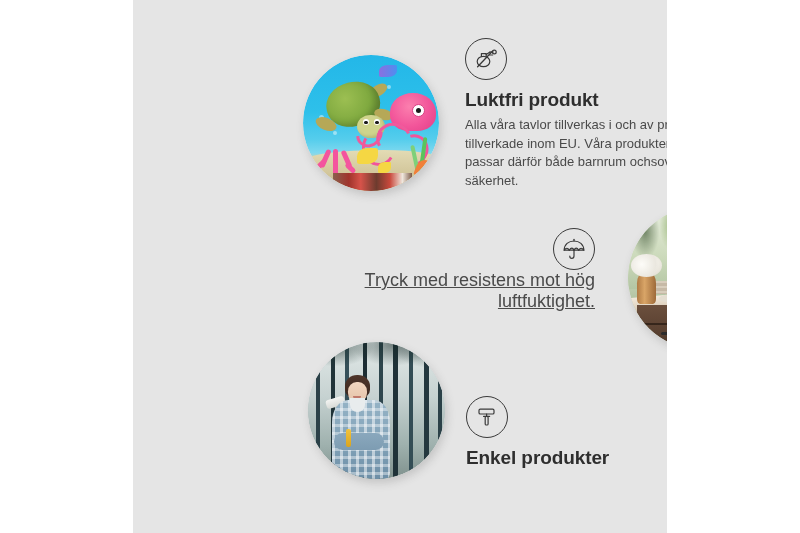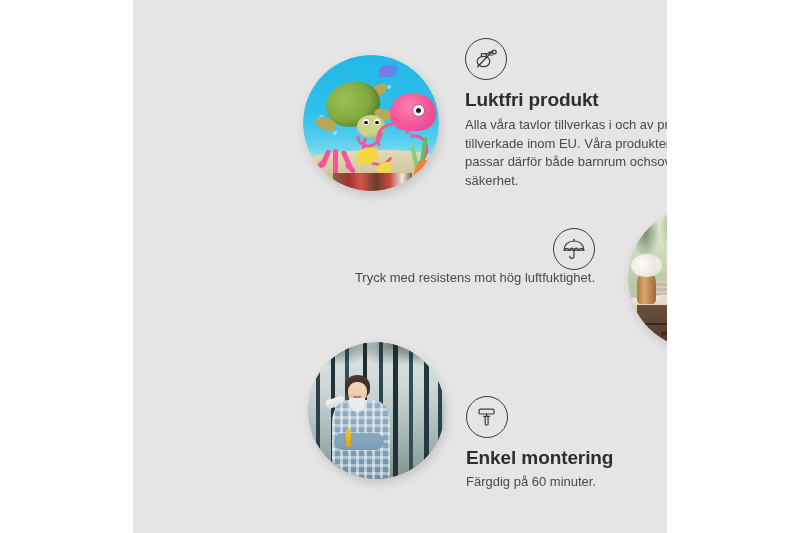--- a/index.html
+++ b/index.html
@@ -200,22 +200,23 @@
     color: #2e2e2e;
     margin: 9px 0 5px 0;
     letter-spacing: -0.1px;
   }
   .feat-body {
     font-size: 13px;
     line-height: 1.44;
     color: #4a4a4a;
   }
   .feat-sub {
-    font-size: 13px;
+    font-size: 18px;
     color: #4a4a4a;
+    text-decoration: underline;
   }
 
   
   #block1 { left: 332px; top: 38px; width: 296px; text-align: left; }
   #block1 .icon-circle { margin-left: 0; }
 
   
   #block2 { left: 200px; top: 228px; width: 262px; text-align: right; }
   #block2 .icon-row { display:flex; justify-content:flex-end; }
 
@@ -339,18 +340,17 @@
       <div class="icon-row">
         <div class="icon-circle">
           <svg width="26" height="26" viewBox="0 0 26 26" fill="none" stroke="#3a3a3a" stroke-width="1.2" stroke-linecap="round" stroke-linejoin="round">
             <rect x="5.0" y="5.2" width="15.0" height="4.8" rx="1.3"></rect>
             <path d="M12.6 10.0 L12.6 12.4"></path>
             <path d="M9.6 12.4 L15.6 12.4"></path>
             <rect x="11.2" y="12.4" width="2.9" height="8.6" rx="1.1"></rect>
           </svg>
         </div>
       </div>
-      <div class="feat-title">Enkel montering</div>
-      <div class="feat-sub">Färgdig på 60 minuter.</div>
+      <div class="feat-title">Enkel produkter</div>
     </div>
 
   </div>
 </div>
 
 </body></html>

